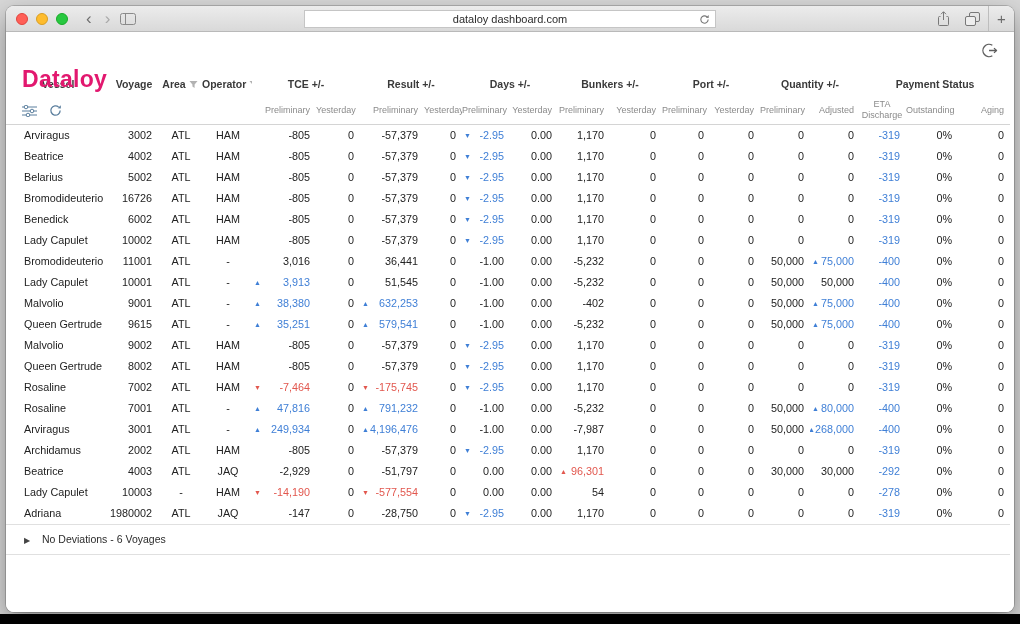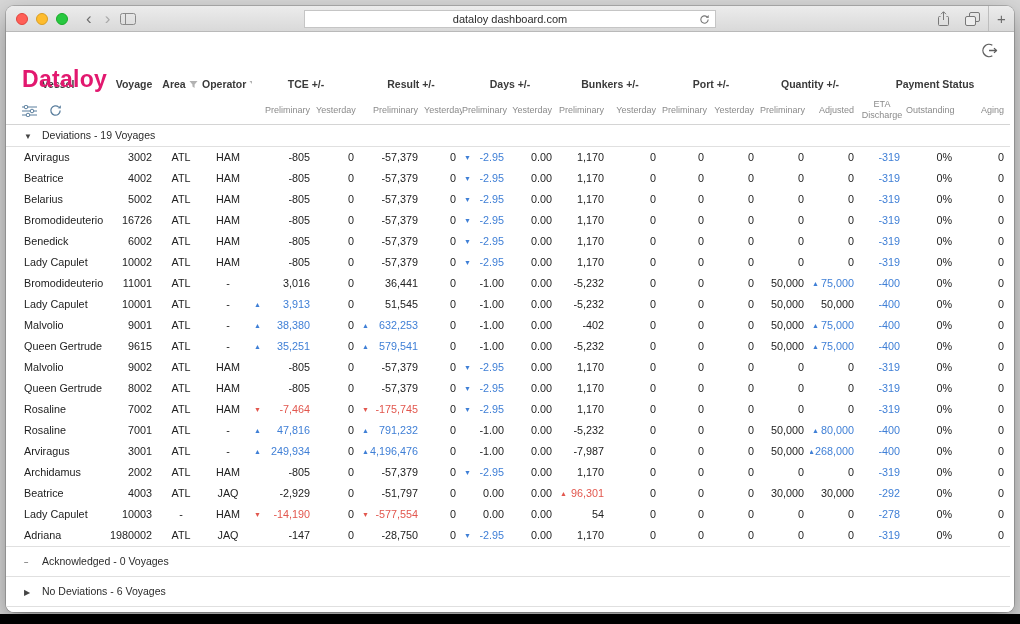--- a/index.html
+++ b/index.html
@@ -222,23 +222,20 @@
             <th><span>Preliminary</span></th>
             <th><span>Yesterday</span></th>
             <th><span>Preliminary</span></th>
             <th><span>Adjusted</span></th>
             <th class="ctr"><span>ETA Discharge</span></th>
             <th><span>Outstanding</span></th>
             <th><span>Aging</span></th>
           </tr>
       </thead>
       <tbody>
-          <tr class="section">
-            <td colspan="19"><span class="sec-icon">▼</span><span class="sec-label">Deviations - 19 Voyages</span></td>
-          </tr>
           <tr class="row">
             <td class="vessel">Arviragus</td>
             <td class="num">
               <div class="cf">
                 <span class="val">3002</span>
               </div>
             </td>
             <td class="ctr">ATL</td>
             <td class="ctr">HAM</td>
             <td class="num">
@@ -1869,23 +1866,20 @@
             <td class="num">
               <div class="cf">
                 <span class="val">0%</span>
               </div>
             </td>
             <td class="num">
               <div class="cf">
                 <span class="val">0</span>
               </div>
             </td>
-          </tr>
-          <tr class="section tall">
-            <td colspan="19"><span class="sec-icon">−</span><span class="sec-label">Acknowledged - 0 Voyages</span></td>
           </tr>
           <tr class="section tall">
             <td colspan="19"><span class="sec-icon">▶</span><span class="sec-label">No Deviations - 6 Voyages</span></td>
           </tr>
         </tbody>
     </table>
   </div>
 </div>
 <div class="dock-bar"></div>
 

